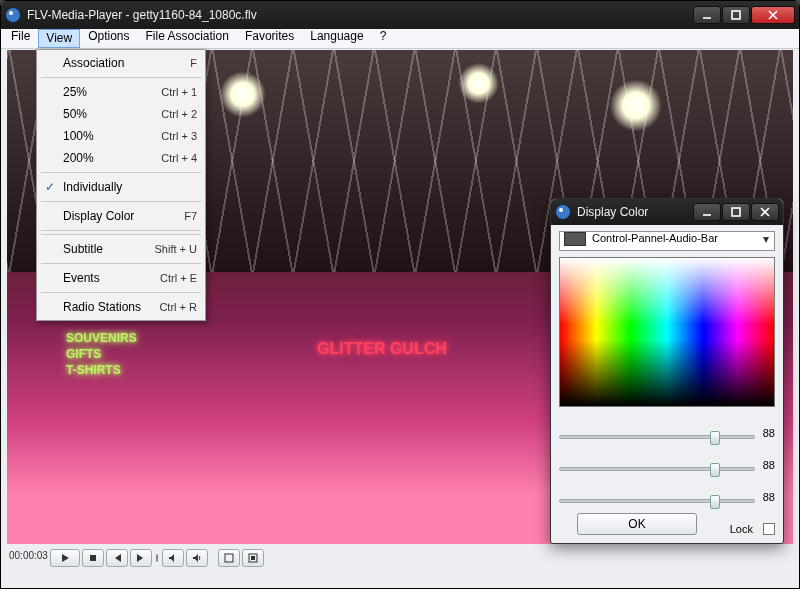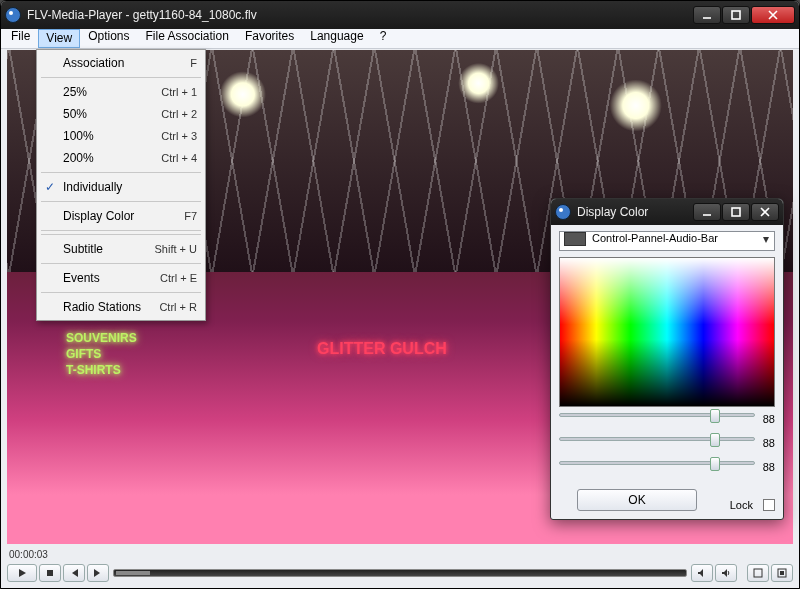--- a/index.html
+++ b/index.html
@@ -21,21 +21,21 @@
      linear-gradient(180deg, #3a1a1a 0%, #58202a 35%, #802050 55%, #d04080 75%, #ff80b0 90%);
   }
   .video .ceiling { position:absolute; left:0; top:0; right:0; height:45%; background:
      radial-gradient(circle at 30% 20%, #fff 0%, #ffd 2%, transparent 4%),
      radial-gradient(circle at 60% 15%, #fff 0%, #ffd 2%, transparent 4%),
      radial-gradient(circle at 80% 25%, #fff 0%, #ffd 2%, transparent 4%),
      repeating-linear-gradient(100deg, rgba(255,255,255,.25) 0 2px, transparent 2px 40px),
      repeating-linear-gradient(80deg, rgba(255,255,255,.25) 0 2px, transparent 2px 40px),
      linear-gradient(#4a3a3a,#201018); }
   .neon { position:absolute; font-weight:bold; text-shadow:0 0 4px currentColor,0 0 8px currentColor; }
-  .controlbar { position:absolute; left:6px; right:6px; bottom:6px; height:34px; display:flex; flex-direction:column; }
+  .controlbar { position:absolute; left:6px; right:6px; bottom:6px; height:34px; display:flex; flex-direction:row; }
   .seek { height:14px; display:flex; align-items:center; gap:6px; padding:0 2px; }
   .seek .track { flex:1; height:8px; background:linear-gradient(#222,#444); border:1px solid #888; border-radius:2px; position:relative; }
   .seek .track::after { content:""; position:absolute; left:2px; top:1px; width:6%; height:4px; background:#888; }
   .seek .time { font-size:10px; color:#333; }
   .buttons { height:20px; display:flex; align-items:center; gap:2px; }
   .pbtn { width:22px; height:18px; border:1px solid #9aa; border-radius:3px; background:linear-gradient(#fdfdff,#dfe3ea); display:flex; align-items:center; justify-content:center; }
   .pbtn.wide { width:30px; }
   .pbtn svg { width:10px; height:10px; fill:#333; }
 
   
@@ -50,21 +50,21 @@
   .dialog .titlebar { height:26px; border-radius:5px 5px 0 0; }
   .dialog .body { padding:6px 8px 8px; }
   .combo { display:flex; align-items:flex-start; border:1px solid #8a8f96; background:#fff; height:20px; }
   .combo .swatch { width:22px; height:14px; background:#555; margin:0 4px; border:1px solid #333; }
   .combo .text { flex:1; padding:0 2px; font-size:11px; }
   .combo .arrow { width:16px; text-align:center; color:#333; }
   .spectrum { margin-top:6px; width:100%; height:150px; border:1px solid #777; background:
      linear-gradient(to bottom, rgba(255,255,255,1) 0%, rgba(255,255,255,0) 45%, rgba(0,0,0,0) 55%, rgba(0,0,0,1) 100%),
      linear-gradient(to right, #ff0000 0%, #ffff00 17%, #00ff00 33%, #00ffff 50%, #0000ff 67%, #ff00ff 83%, #ff0000 100%);
   }
-  .slider-row { display:flex; align-items:flex-start; margin-top:6px; height:18px; }
+  .slider-row { display:flex; align-items:flex-end; margin-top:14px; height:18px; }
   .slider-row .track { flex:1; height:4px; background:#c8ccd4; border:1px solid #9aa; position:relative; border-radius:2px; }
   .slider-row .thumb { position:absolute; top:-5px; width:10px; height:14px; background:linear-gradient(#fff,#cfd6e0); border:1px solid #7a8; border-radius:2px; }
   .slider-row .val { width:20px; text-align:right; font-size:11px; }
   .okrow { display:flex; align-items:flex-end; gap:10px; margin-top:10px; }
   .okbtn { flex:0 0 120px; height:22px; border:1px solid #8a8f96; background:linear-gradient(#fdfdff,#e3e7ee); border-radius:3px; text-align:center; line-height:20px; margin-left:18px; }
   .lockchk { width:12px; height:12px; border:1px solid #777; background:#fff; }
 </style>
 </head>
 <body>
 

